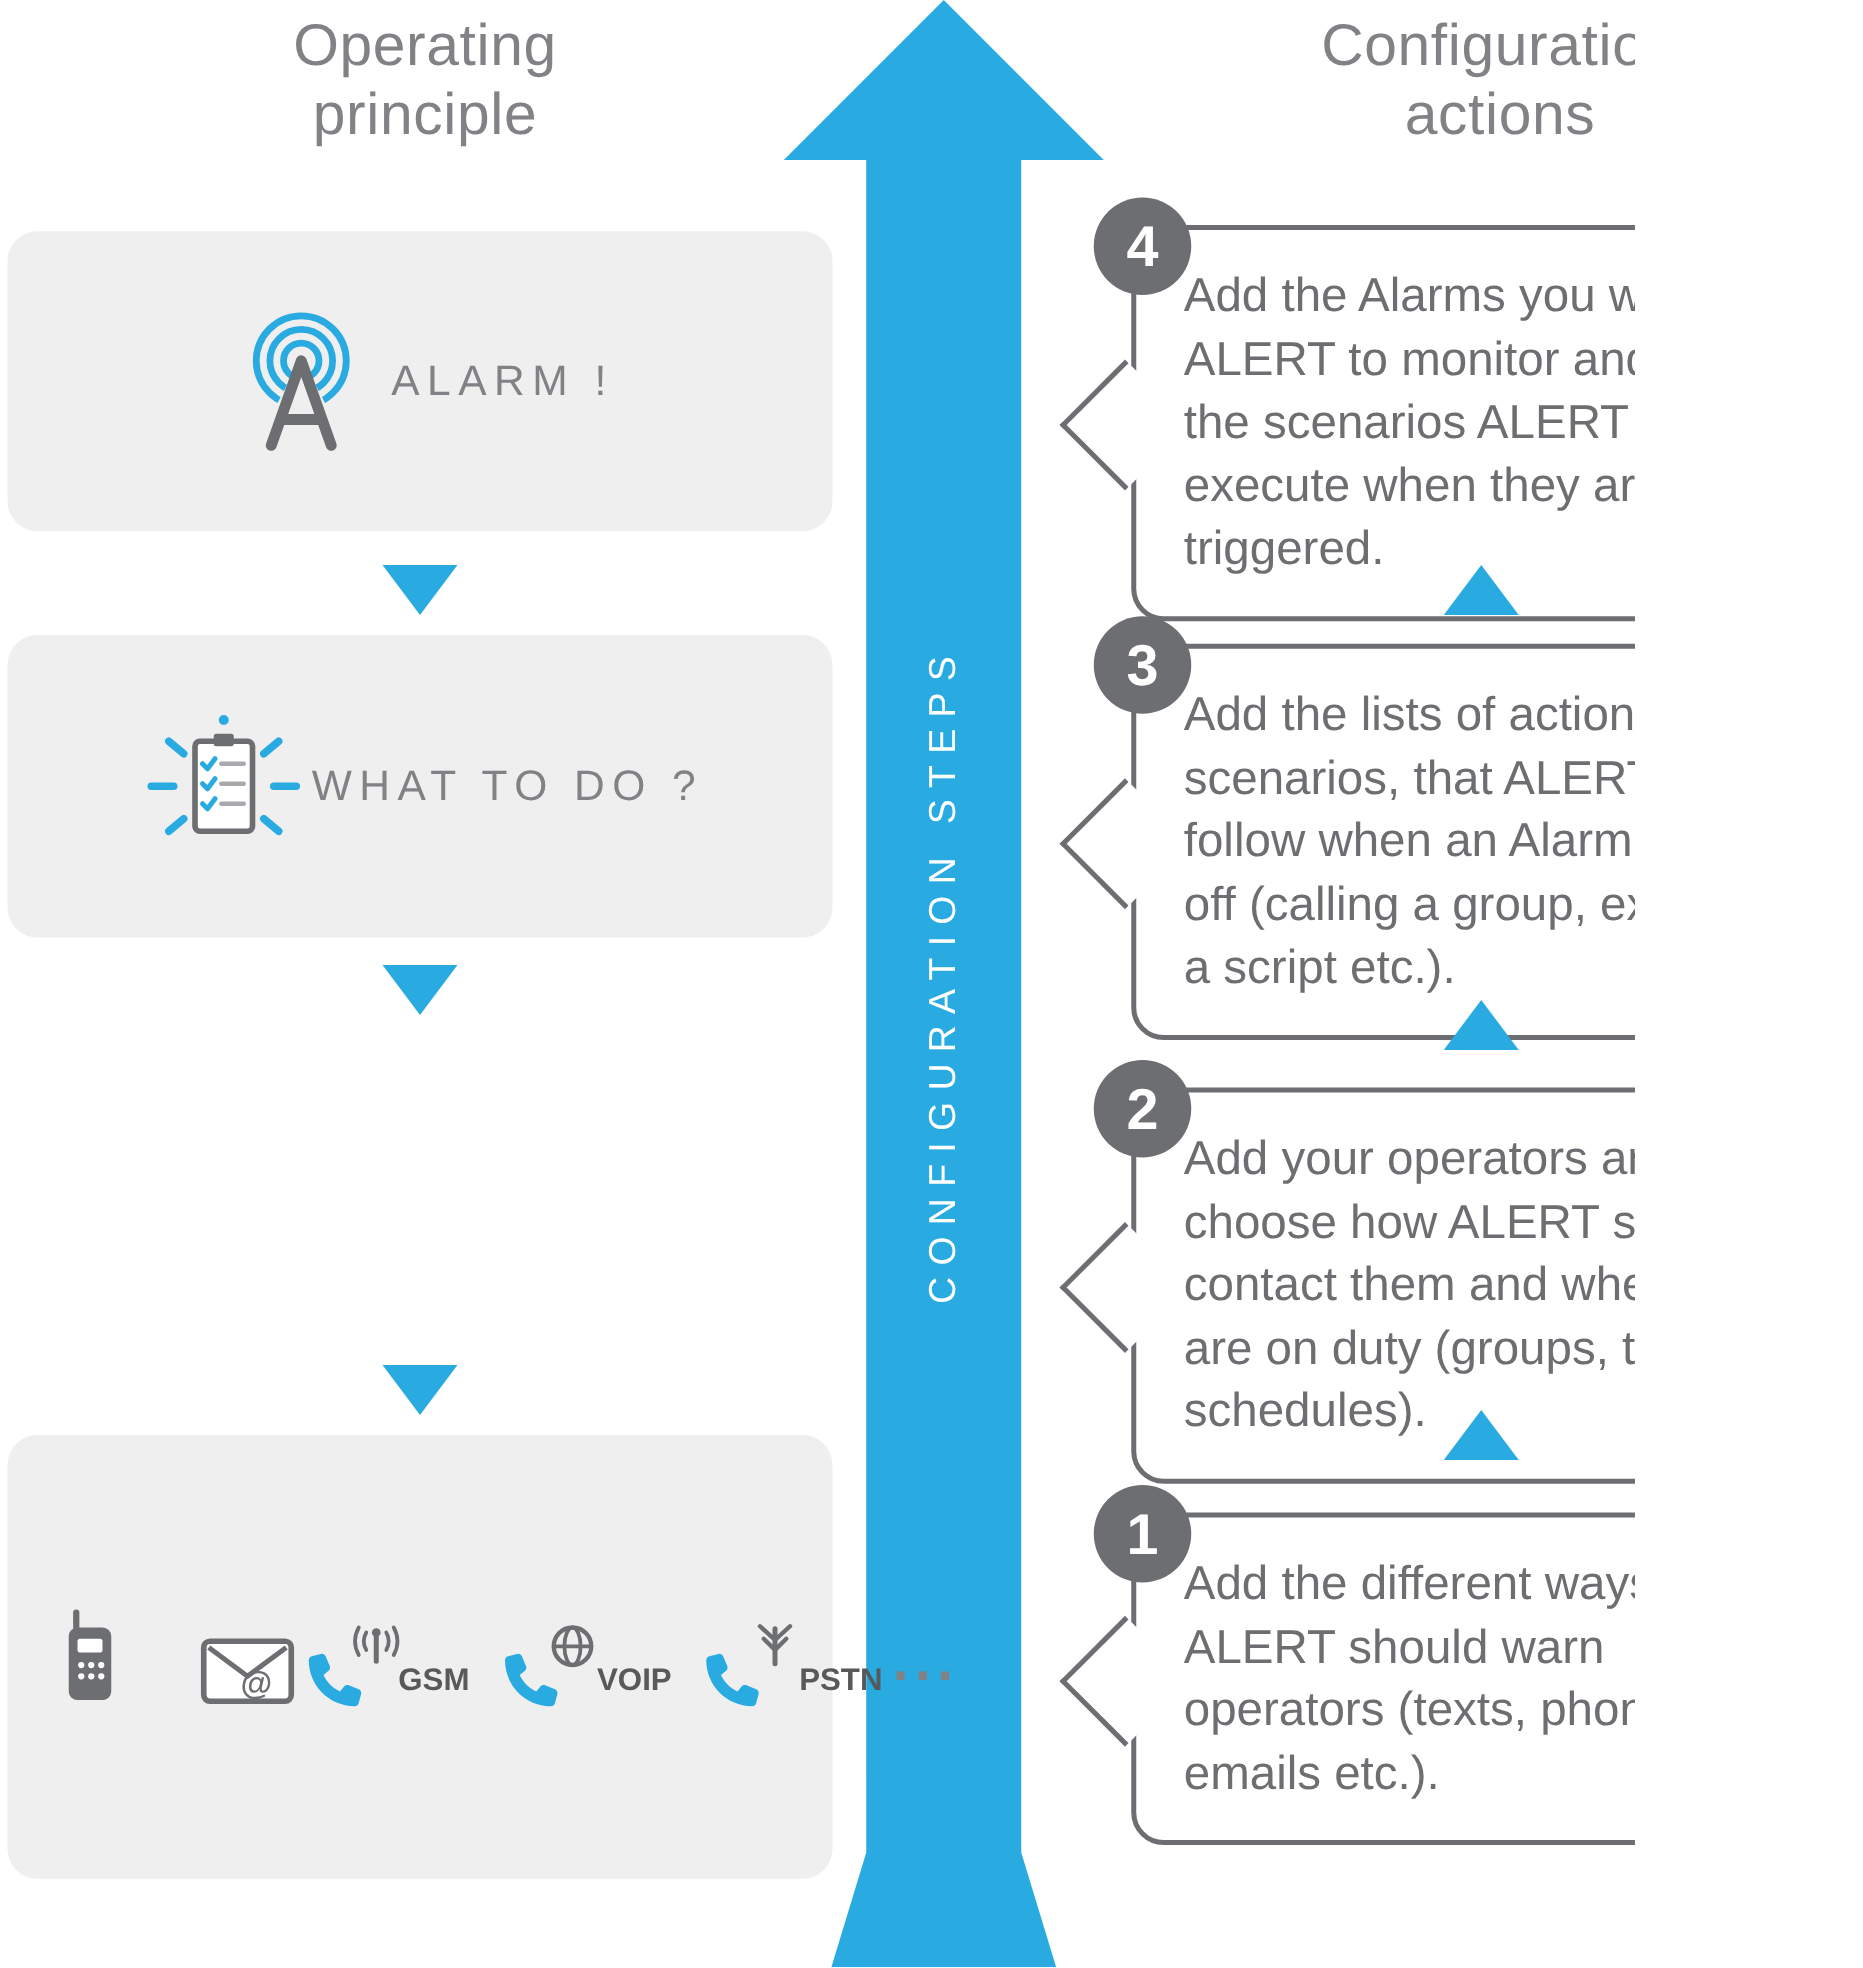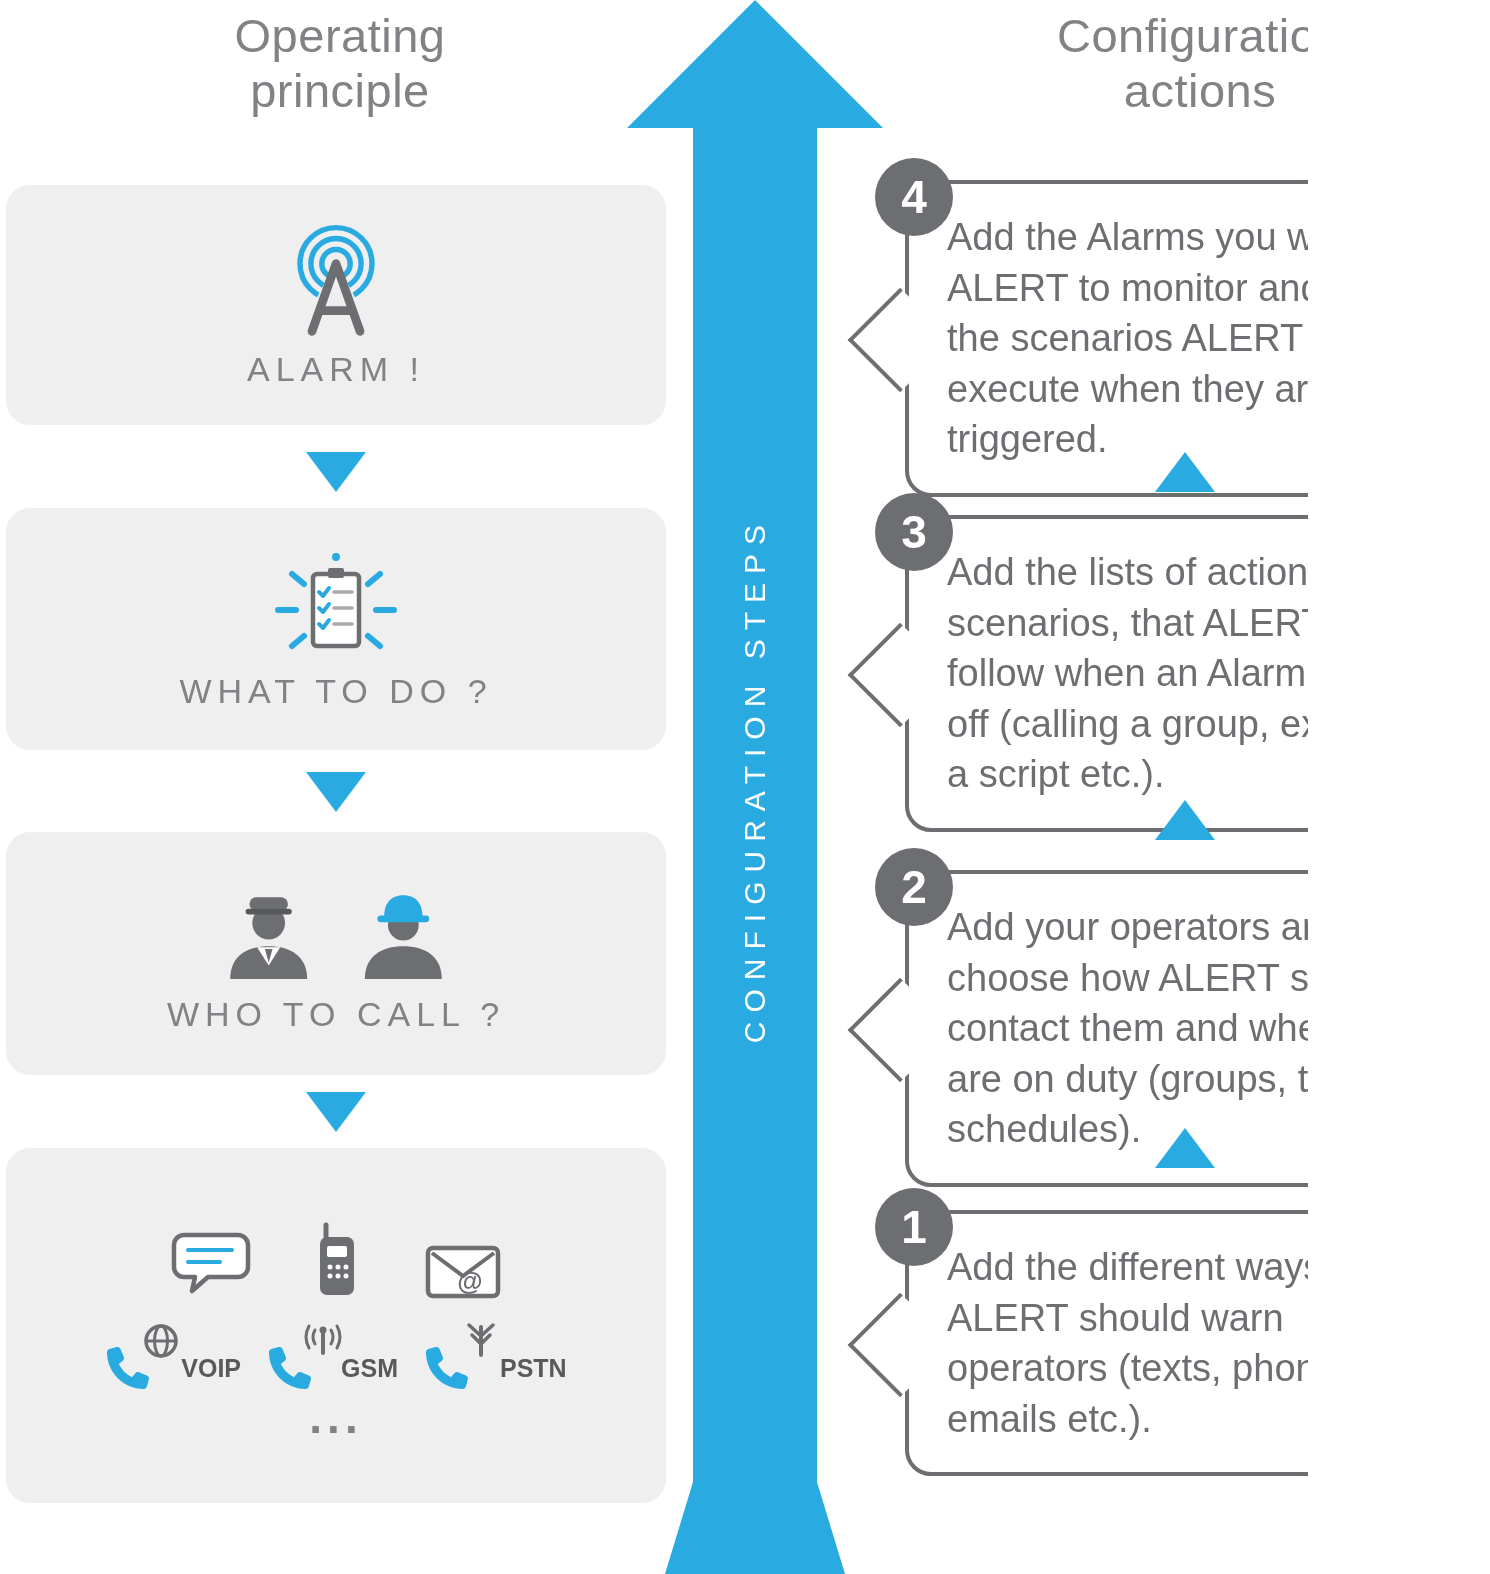--- a/index.html
+++ b/index.html
@@ -1,20 +1,20 @@
 <!DOCTYPE html>
 <html><head>
 <meta charset="utf-8">
 <style>
   html,body{margin:0;padding:0;background:#ffffff;}
   .canvas{position:relative;width:1308px;height:1574px;background:#ffffff;font-family:"Liberation Sans",sans-serif;overflow:hidden;}
 
   .col-title{position:absolute;text-align:center;font-size:47px;color:#808285;line-height:1.18;white-space:pre-line;letter-spacing:0.5px;}
 
-  .step-box{position:absolute;left:6px;width:660px;background:#efefef;border-radius:24px;display:flex;flex-direction:column;align-items:center;justify-content:center;}
+  .step-box{position:absolute;left:6px;width:660px;background:#efefef;border-radius:24px;display:flex;flex-direction:row;align-items:center;justify-content:center;}
   .step-label{color:#808285;font-size:34px;letter-spacing:6px;white-space:nowrap;}
 
   .tri{position:absolute;width:0;height:0;border-left:30px solid transparent;border-right:30px solid transparent;}
   .tri.down{border-top:40px solid #29abe2;}
   .tri.up{border-bottom:40px solid #29abe2;}
 
   .arrow-svg{position:absolute;left:595px;top:0;}
   .arrow-label-wrap{position:absolute;left:693px;top:455px;width:124px;height:650px;display:flex;align-items:center;justify-content:center;}
   .arrow-label-text{writing-mode:vertical-rl;transform:rotate(180deg);color:#ffffff;font-size:30px;letter-spacing:9px;white-space:nowrap;}
 
@@ -86,39 +86,20 @@
         <line x1="68" y1="44" x2="86" y2="44"></line>
         <line x1="68" y1="60" x2="86" y2="60"></line>
         <line x1="68" y1="76" x2="86" y2="76"></line>
       </g>
     </svg>
     <div class="step-label">WHAT TO DO ?</div>
   </div>
 
   <div class="tri down" style="left:306px;top:772px"></div>
 
-  <div class="step-box" style="top:832px;height:243px;gap:16px">
-    <svg width="250" height="106" viewBox="0 0 260 110">
-      <g>
-        <path d="M20 110 C20 86 38 76 60 76 C82 76 100 86 100 110 Z" fill="#6d6e71"></path>
-        <polygon points="48,77 72,77 60,96" fill="#ffffff"></polygon>
-        <polygon points="56,79 64,79 60,93" fill="#6d6e71"></polygon>
-        <circle cx="60" cy="52" r="17" fill="#6d6e71"></circle>
-        <rect x="40" y="25" width="40" height="14" rx="7" fill="#6d6e71"></rect>
-        <rect x="36" y="37" width="48" height="6" rx="3" fill="#58595b"></rect>
-      </g>
-      <g>
-        <path d="M160 110 C160 86 178 76 200 76 C222 76 240 86 240 110 Z" fill="#6d6e71"></path>
-        <circle cx="200" cy="54" r="16" fill="#6d6e71"></circle>
-        <path d="M180 46 C180 29 189 23 200 23 C211 23 220 29 220 46 Z" fill="#29abe2"></path>
-        <rect x="173" y="44" width="54" height="7" rx="3.5" fill="#29abe2"></rect>
-      </g>
-    </svg>
-    <div class="step-label">WHO TO CALL ?</div>
-  </div>
 
   <div class="tri down" style="left:306px;top:1092px"></div>
 
   <div class="step-box" style="top:1148px;height:355px;gap:8px">
     <div class="channel-row">
       <svg width="82" height="72" viewBox="0 0 82 72">
         <path d="M14 6 H68 A10 10 0 0 1 78 16 V38 A10 10 0 0 1 68 48 H38 L22 62 L25 48 H14 A10 10 0 0 1 4 38 V16 A10 10 0 0 1 14 6 Z" fill="#ffffff" stroke="#6d6e71" stroke-width="4.5" stroke-linejoin="round"></path>
         <g stroke="#29abe2" stroke-width="4" stroke-linecap="round">
           <line x1="18" y1="21" x2="62" y2="21"></line>
           <line x1="18" y1="33" x2="50" y2="33"></line>
@@ -138,50 +119,50 @@
         </g>
       </svg>
       <svg width="78" height="58" viewBox="0 0 78 58">
         <rect x="4" y="5" width="70" height="48" rx="5" fill="#ffffff" stroke="#6d6e71" stroke-width="4.5"></rect>
         <polyline points="8,10 39,33 70,10" fill="none" stroke="#6d6e71" stroke-width="4"></polyline>
         <text x="46" y="47" text-anchor="middle" font-size="26" font-weight="bold" fill="#6d6e71">@</text>
       </svg>
     </div>
     <div class="phone-row">
       <div class="phone-group">
-        <svg width="82" height="74" viewBox="0 0 82 74">
-          <g stroke="#6d6e71" fill="none">
-            <circle cx="56" cy="24" r="15" stroke-width="3.5"></circle>
-            <ellipse cx="56" cy="24" rx="6.5" ry="15" stroke-width="3"></ellipse>
-            <line x1="41" y1="24" x2="71" y2="24" stroke-width="3"></line>
-          </g>
-          <g transform="translate(2,30) scale(0.082)">
-            <path fill="#29abe2" d="M164.9 24.6c-7.7-18.6-28-28.5-47.4-23.2l-88 24C12.1 30.2 0 46 0 64C0 311.4 200.6 512 448 512c18 0 33.8-12.1 38.6-29.5l24-88c5.3-19.4-4.6-39.7-23.2-47.4l-96-40c-16.3-6.8-35.2-2.1-46.3 11.6L304.7 368C234.3 334.7 177.3 277.7 144 207.3L193.3 167c13.7-11.2 18.4-30 11.6-46.3l-40-96z"></path>
-          </g>
-        </svg>
-        <span class="phone-label">VOIP</span>
-      </div>
-      <div class="phone-group">
         <svg width="80" height="74" viewBox="0 0 80 74">
           <g stroke="#6d6e71" fill="none" stroke-linecap="round">
             <line x1="56" y1="14" x2="56" y2="36" stroke-width="4"></line>
             <path d="M48 13 Q44 20 48 27" stroke-width="3"></path>
             <path d="M64 13 Q68 20 64 27" stroke-width="3"></path>
             <path d="M42 9 Q36 20 42 31" stroke-width="3"></path>
             <path d="M70 9 Q76 20 70 31" stroke-width="3"></path>
           </g>
           <circle cx="56" cy="13" r="3.5" fill="#6d6e71"></circle>
           <g transform="translate(2,30) scale(0.082)">
             <path fill="#29abe2" d="M164.9 24.6c-7.7-18.6-28-28.5-47.4-23.2l-88 24C12.1 30.2 0 46 0 64C0 311.4 200.6 512 448 512c18 0 33.8-12.1 38.6-29.5l24-88c5.3-19.4-4.6-39.7-23.2-47.4l-96-40c-16.3-6.8-35.2-2.1-46.3 11.6L304.7 368C234.3 334.7 177.3 277.7 144 207.3L193.3 167c13.7-11.2 18.4-30 11.6-46.3l-40-96z"></path>
           </g>
         </svg>
         <span class="phone-label">GSM</span>
       </div>
       <div class="phone-group">
         <svg width="82" height="74" viewBox="0 0 82 74">
+          <g stroke="#6d6e71" fill="none">
+            <circle cx="56" cy="24" r="15" stroke-width="3.5"></circle>
+            <ellipse cx="56" cy="24" rx="6.5" ry="15" stroke-width="3"></ellipse>
+            <line x1="41" y1="24" x2="71" y2="24" stroke-width="3"></line>
+          </g>
+          <g transform="translate(2,30) scale(0.082)">
+            <path fill="#29abe2" d="M164.9 24.6c-7.7-18.6-28-28.5-47.4-23.2l-88 24C12.1 30.2 0 46 0 64C0 311.4 200.6 512 448 512c18 0 33.8-12.1 38.6-29.5l24-88c5.3-19.4-4.6-39.7-23.2-47.4l-96-40c-16.3-6.8-35.2-2.1-46.3 11.6L304.7 368C234.3 334.7 177.3 277.7 144 207.3L193.3 167c13.7-11.2 18.4-30 11.6-46.3l-40-96z"></path>
+          </g>
+        </svg>
+        <span class="phone-label">VOIP</span>
+      </div>
+      <div class="phone-group">
+        <svg width="82" height="74" viewBox="0 0 82 74">
           <g stroke="#6d6e71" fill="none" stroke-linecap="round" stroke-linejoin="round">
             <line x1="57" y1="10" x2="57" y2="38" stroke-width="4"></line>
             <path d="M45 8 L57 19 L69 8" stroke-width="3.5"></path>
             <path d="M48 18 L57 27 L66 18" stroke-width="3.5"></path>
           </g>
           <g transform="translate(2,30) scale(0.082)">
             <path fill="#29abe2" d="M164.9 24.6c-7.7-18.6-28-28.5-47.4-23.2l-88 24C12.1 30.2 0 46 0 64C0 311.4 200.6 512 448 512c18 0 33.8-12.1 38.6-29.5l24-88c5.3-19.4-4.6-39.7-23.2-47.4l-96-40c-16.3-6.8-35.2-2.1-46.3 11.6L304.7 368C234.3 334.7 177.3 277.7 144 207.3L193.3 167c13.7-11.2 18.4-30 11.6-46.3l-40-96z"></path>
           </g>
         </svg>
         <span class="phone-label">PSTN</span>

